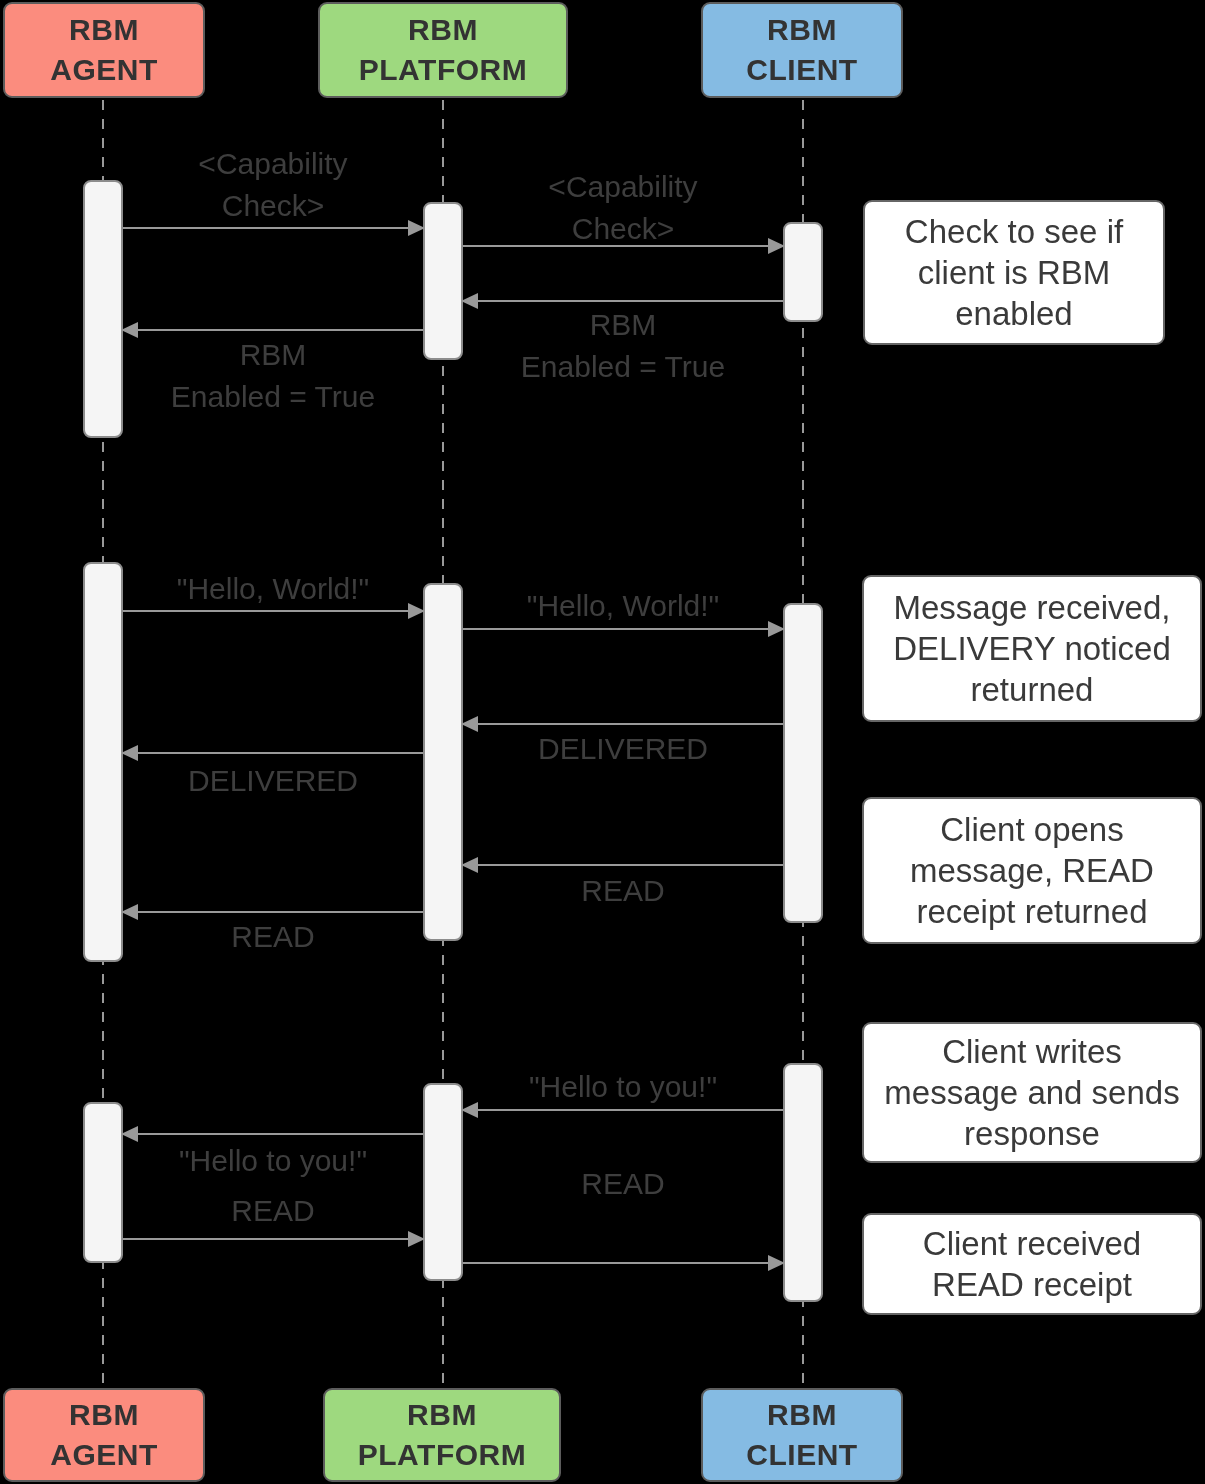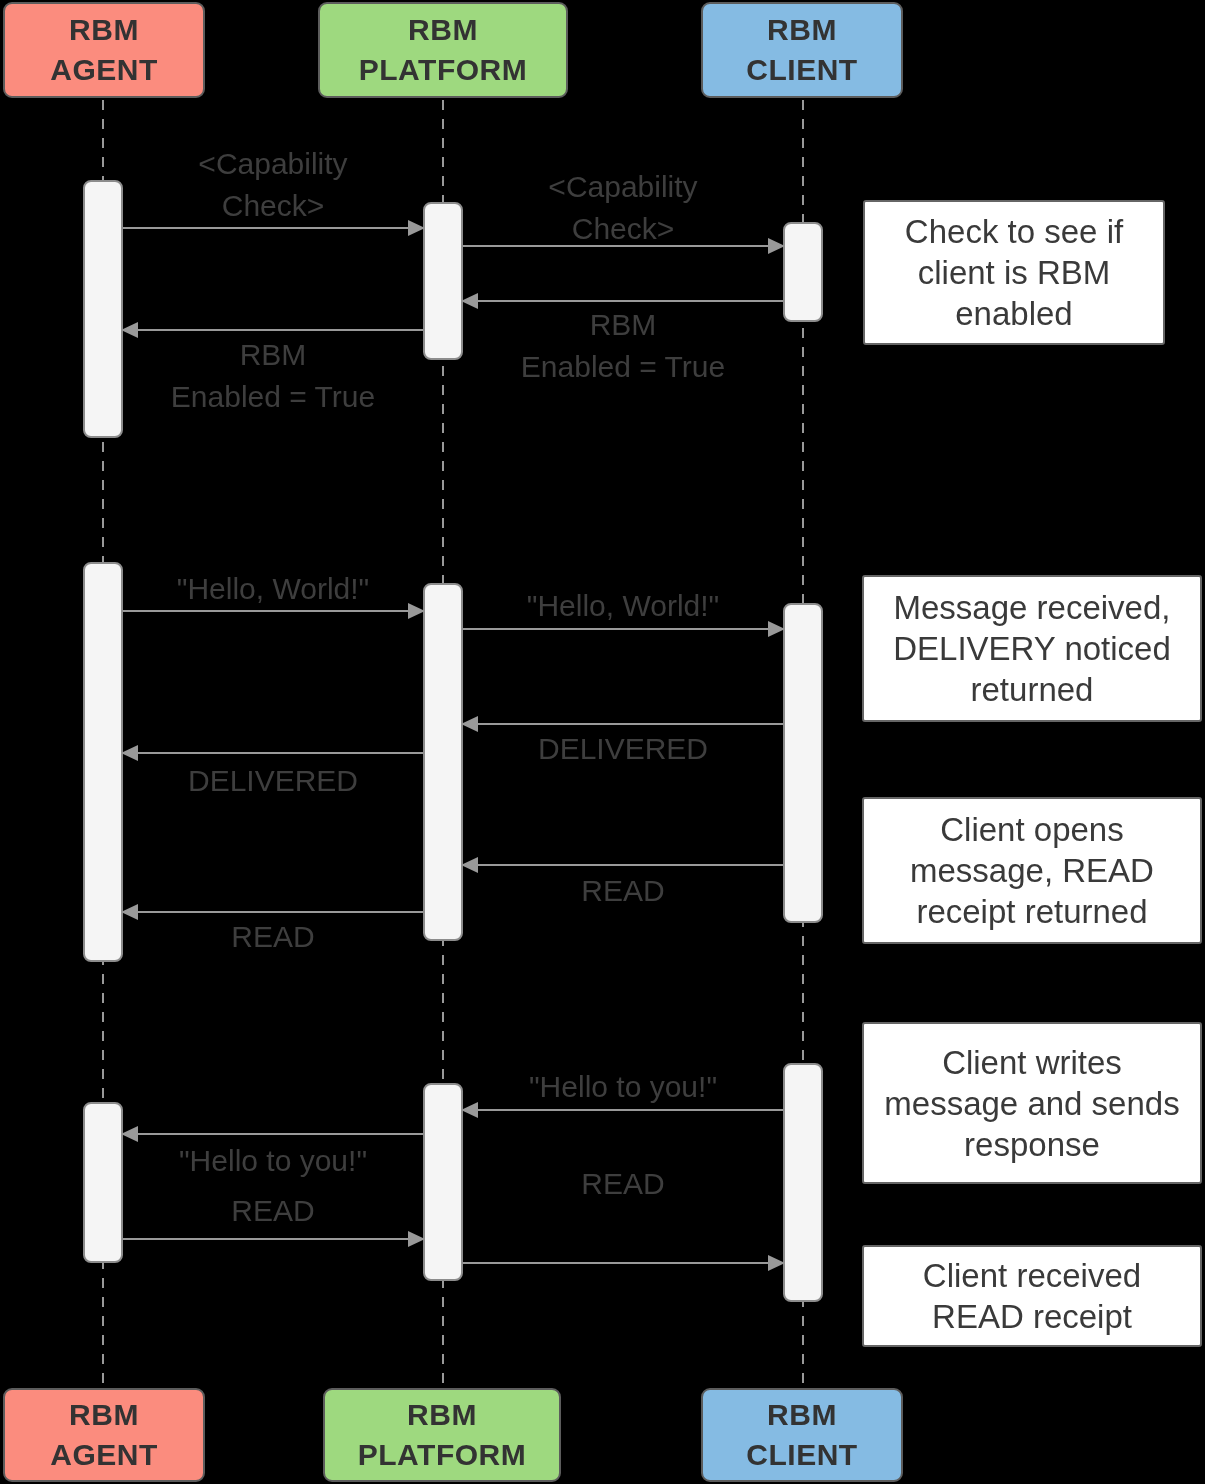--- a/index.html
+++ b/index.html
@@ -33,21 +33,21 @@
     border-top:8px solid transparent;border-bottom:8px solid transparent;border-left:17px solid #999;}
   .ah-l{position:absolute;left:-2px;top:-9px;width:0;height:0;
     border-top:8px solid transparent;border-bottom:8px solid transparent;border-right:17px solid #999;}
   
   .msg-label{
     position:absolute;transform:translateX(-50%);color:#3e3e3e;font-size:30px;
     line-height:42px;text-align:center;white-space:pre-line;
   }
   
   .note{
-    position:absolute;background:#fff;border:2px solid #666;border-radius:3px;
+    position:absolute;background:#fff;border:2px solid #666;border-radius:9px;
     display:flex;align-items:center;justify-content:center;text-align:center;
     color:#3a3a3a;font-size:33px;line-height:41px;white-space:pre-line;box-sizing:border-box;
   }
 </style>
 </head>
 <body>
 
 <div id="canvas">
 
   <div class="lifeline" style="left:102px;"></div>
@@ -148,26 +148,26 @@
   <div class="note" style="left:862px;top:797px;width:340px;height:147px;">
     <span>Client opens
 message, READ
 receipt returned</span>
   </div>
   <div class="note" style="left:862px;top:575px;width:340px;height:147px;">
     <span>Message received,
 DELIVERY noticed
 returned</span>
   </div>
-  <div class="note" style="left:862px;top:1022px;width:340px;height:162px;">
+  <div class="note" style="left:862px;top:1022px;width:340px;height:141px;">
     <span>Client writes
 message and sends
 response</span>
   </div>
-  <div class="note" style="left:862px;top:1213px;width:340px;height:102px;margin-top:32px;">
+  <div class="note" style="left:862px;top:1213px;width:340px;height:102px;">
     <span>Client received
 READ receipt</span>
   </div>
 
   <div class="actor agent" style="left:3px;top:2px;width:202px;">RBM
 AGENT</div>
   <div class="actor platform" style="left:318px;top:2px;width:250px;">RBM
 PLATFORM</div>
   <div class="actor client" style="left:701px;top:2px;width:202px;">RBM
 CLIENT</div>

